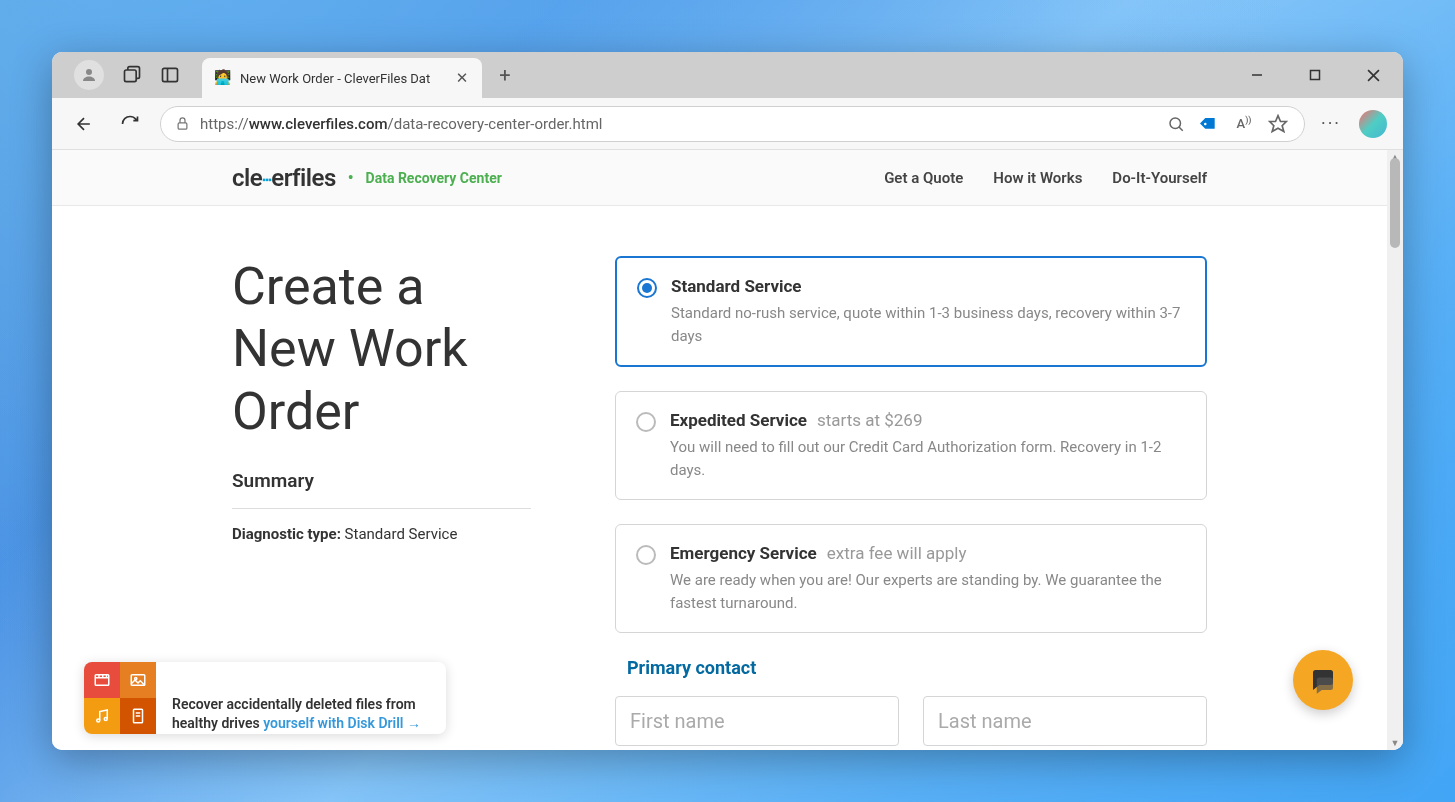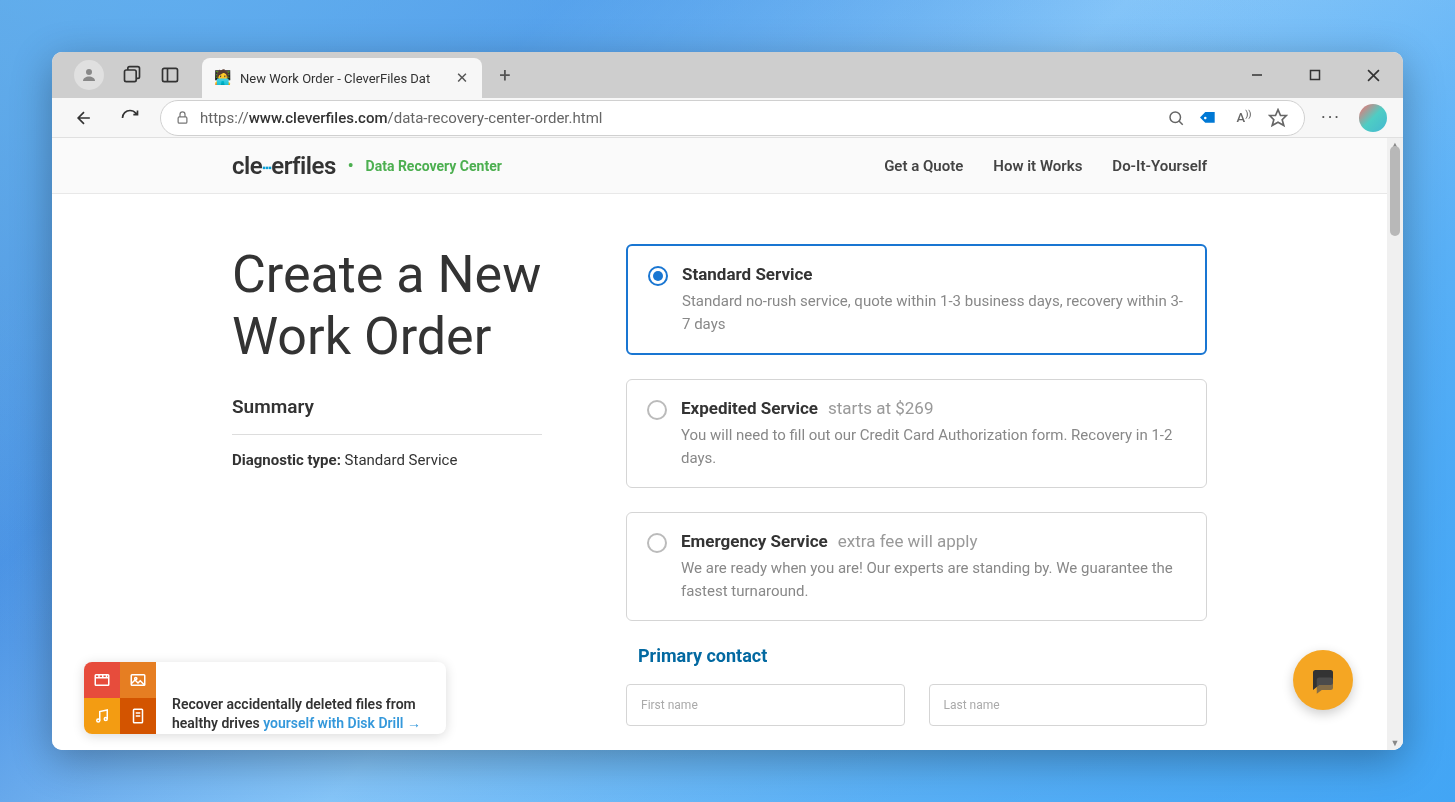--- a/index.html
+++ b/index.html
@@ -145,21 +145,21 @@
       height: 30px;
       display: flex;
       align-items: center;
       justify-content: center;
       cursor: pointer;
       font-size: 14px;
       color: #444;
     }
     
     .address-bar {
-      height: 40px;
+      height: 52px;
       background: #f7f7f7;
       display: flex;
       align-items: center;
       padding: 0 16px;
       gap: 14px;
       border-bottom: 1px solid #e0e0e0;
     }
     
     .nav-btn {
       width: 32px;
@@ -421,25 +421,25 @@
       margin: 20px 0 18px 12px;
     }
     
     .input-row {
       display: flex;
       gap: 24px;
     }
     
     .form-input {
       flex: 1;
-      height: 42px;
+      height: 50px;
       border: 1px solid #d5d5d5;
       border-radius: 4px;
       padding: 0 14px;
-      font-size: 12px;
+      font-size: 20px;
       color: #333;
     }
     
     .form-input::placeholder { color: #aaa;}
     
     .promo-widget {
       position: absolute;
       bottom: 16px;
       left: 32px;
       display: flex;

